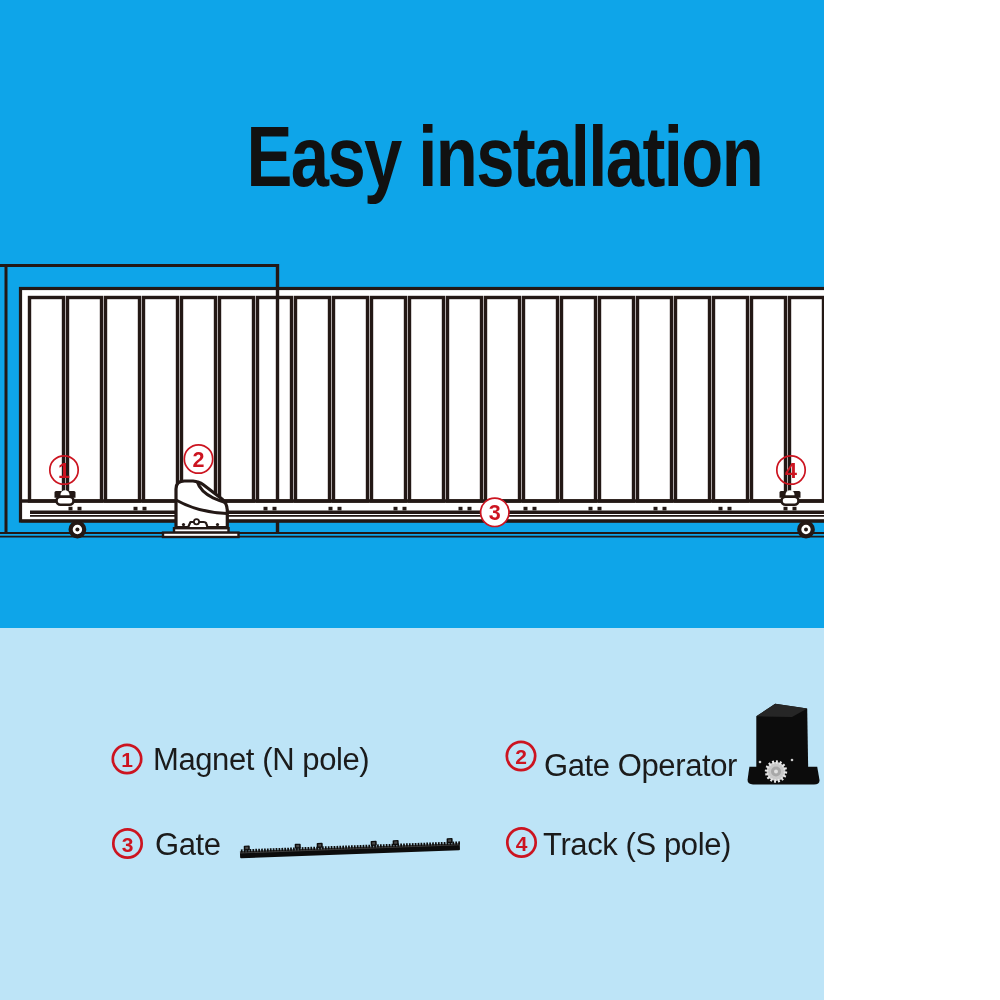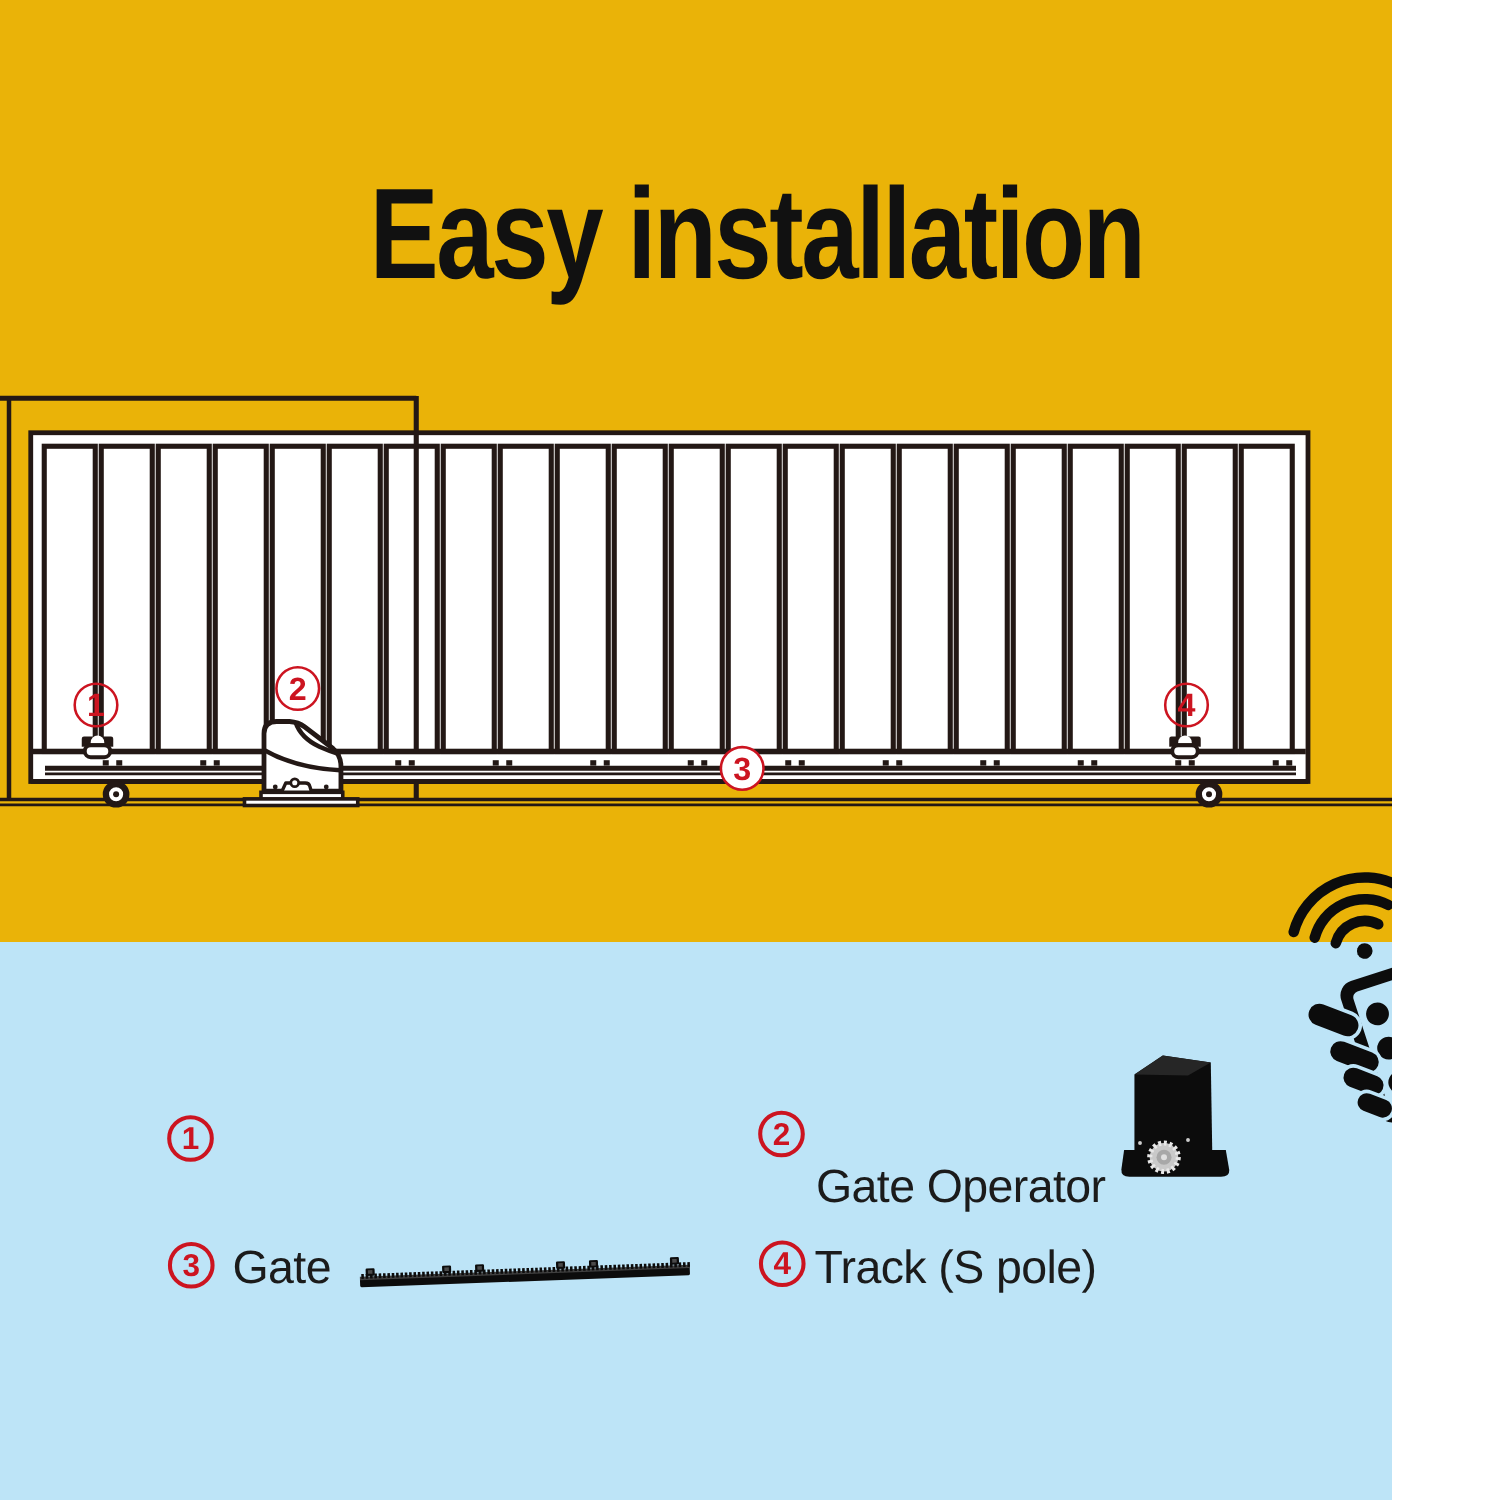--- a/index.html
+++ b/index.html
@@ -1,15 +1,15 @@
 <!DOCTYPE html>
 <html><head><meta charset="utf-8">
 <style>
 html,body{margin:0;padding:0;background:#ffffff;}
-#page{position:relative;width:928px;height:1000px;overflow:hidden;background:#eab308;font-family:"Liberation Sans",sans-serif;}
+#page{position:relative;width:824px;height:1000px;overflow:hidden;background:#0ea5e9;font-family:"Liberation Sans",sans-serif;}
 #bluepanel{position:absolute;left:0;top:628px;width:1000px;height:372px;background:#bde4f7;}
 #title{position:absolute;left:4px;top:0;width:1000px;text-align:center;}
 #title span{display:inline-block;font-weight:bold;color:#111111;font-size:86px;letter-spacing:-2px;transform:scaleX(0.80);transform-origin:center top;white-space:nowrap;margin-top:113px;line-height:1;}
 .lt{position:absolute;font-size:31px;color:#1b1b1b;white-space:nowrap;letter-spacing:-0.4px;}
 svg{position:absolute;left:0;top:0;}
 </style></head>
 <body>
 <div id="page">
   <div id="bluepanel"></div>
   <div id="title"><span>Easy installation</span></div>
@@ -237,16 +237,17 @@
 </g>
 <circle cx="127" cy="759" r="14.2" fill="none" stroke="#cc1420" stroke-width="2.7"></circle>
 <text x="127" y="759.5" font-family="Liberation Sans, sans-serif" font-size="21" font-weight="bold" fill="#cc1420" text-anchor="middle" dominant-baseline="central">1</text>
 <circle cx="521" cy="756" r="14.2" fill="none" stroke="#cc1420" stroke-width="2.7"></circle>
 <text x="521" y="756.5" font-family="Liberation Sans, sans-serif" font-size="21" font-weight="bold" fill="#cc1420" text-anchor="middle" dominant-baseline="central">2</text>
 <circle cx="127.5" cy="843.5" r="14.2" fill="none" stroke="#cc1420" stroke-width="2.7"></circle>
 <text x="127.5" y="844.0" font-family="Liberation Sans, sans-serif" font-size="21" font-weight="bold" fill="#cc1420" text-anchor="middle" dominant-baseline="central">3</text>
 <circle cx="521.5" cy="842.5" r="14.2" fill="none" stroke="#cc1420" stroke-width="2.7"></circle>
 <text x="521.5" y="843.0" font-family="Liberation Sans, sans-serif" font-size="21" font-weight="bold" fill="#cc1420" text-anchor="middle" dominant-baseline="central">4</text>
   </svg>
-  <div class="lt" style="left:544px;top:773px;">Gate Operator</div>
+  <div class="lt" style="left:153px;top:741.8px;">Magnet (N pole)</div>
+  <div class="lt" style="left:544px;top:748px;">Gate Operator</div>
   <div class="lt" style="left:155px;top:827.2px;">Gate</div>
   <div class="lt" style="left:543px;top:827.2px;">Track (S pole)</div>
 </div>
 
 </body></html>

